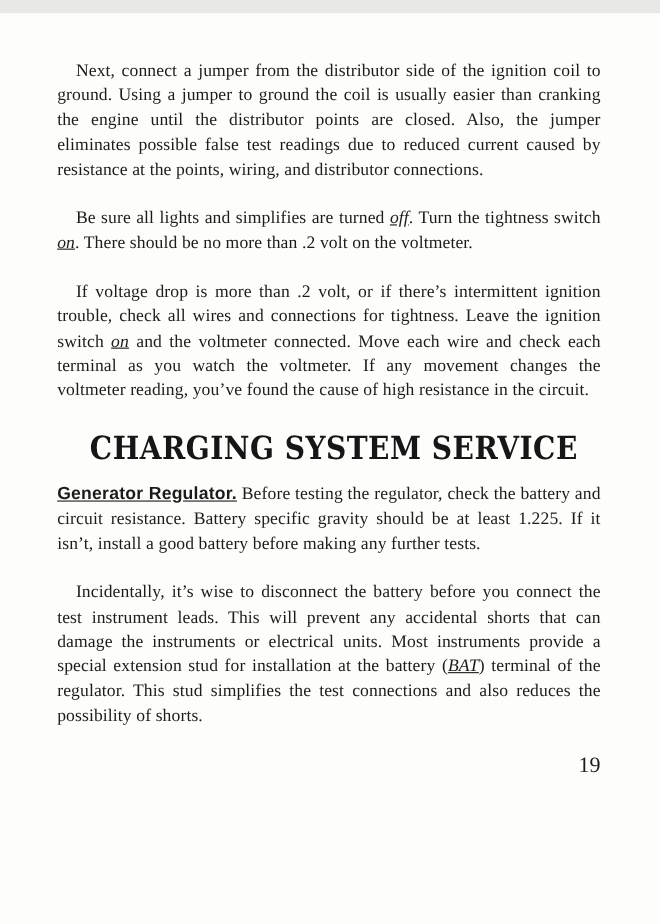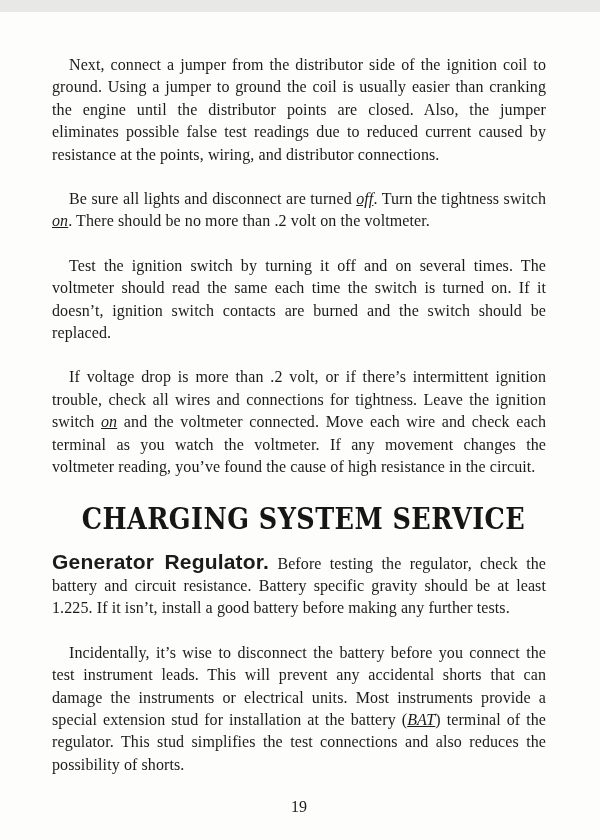--- a/index.html
+++ b/index.html
@@ -35,54 +35,54 @@
   p.body-para.no-indent {
     text-indent: 0;
   }
   p.body-para i {
     font-style: italic;
     text-decoration: underline;
   }
   .lead-in {
     font-family: "Liberation Sans", sans-serif;
     font-weight: bold;
-    font-size: 21px;
+    font-size: 16px;
     letter-spacing: 0.2px;
+    text-decoration: underline;
   }
   h1.section-heading {
     margin: 16px 0 14px 0;
     font-family: "DejaVu Serif", serif;
     font-weight: bold;
     font-size: 29px;
     line-height: 36px;
     text-align: center;
     letter-spacing: 0.5px;
     transform: scaleX(0.88);
     transform-origin: center;
     white-space: nowrap;
     color: #161616;
   }
   .page-number {
     margin: 13px 0 0 0;
-    font-size: 16px;
-    text-align: center;
+    font-size: 20px;
+    text-align: right;
     text-indent: 0;
   }
 </style>
 </head>
 <body>
 
 <div class="page">
   <div class="content">
 
     <p class="body-para"><span>Next, connect a jumper from the distributor side of the ignition coil to ground. Using a jumper to ground the coil is usually easier than cranking the engine until the distributor points are closed. Also, the jumper eliminates possible false test readings due to reduced current caused by resistance at the points, wiring, and distributor connections.</span></p>
 
-    <p class="body-para"><span>Be sure all lights and disconnect are turned </span><i>off</i><span>. Turn the tightness switch </span><i>on</i><span>. There should be no more than .2 volt on the voltmeter.</span></p>
+    <p class="body-para"><span>Be sure all lights and simplifies are turned </span><i>off</i><span>. Turn the tightness switch </span><i>on</i><span>. There should be no more than .2 volt on the voltmeter.</span></p>
 
-    <p class="body-para"><span>Test the ignition switch by turning it off and on several times. The voltmeter should read the same each time the switch is turned on. If it doesn’t, ignition switch contacts are burned and the switch should be replaced.</span></p>
 
     <p class="body-para"><span>If voltage drop is more than .2 volt, or if there’s intermittent ignition trouble, check all wires and connections for tightness. Leave the ignition switch </span><i>on</i><span> and the voltmeter connected. Move each wire and check each terminal as you watch the voltmeter. If any movement changes the voltmeter reading, you’ve found the cause of high resistance in the circuit.</span></p>
 
     <h1 class="section-heading">CHARGING SYSTEM SERVICE</h1>
 
     <p class="body-para no-indent"><span class="lead-in">Generator Regulator.</span><span> Before testing the regulator, check the battery and circuit resistance. Battery specific gravity should be at least 1.225. If it isn’t, install a good battery before making any further tests.</span></p>
 
     <p class="body-para"><span>Incidentally, it’s wise to disconnect the battery before you connect the test instrument leads. This will prevent any accidental shorts that can damage the instruments or electrical units. Most instruments provide a special extension stud for installation at the battery (</span><i>BAT</i><span>) terminal of the regulator. This stud simplifies the test connections and also reduces the possibility of shorts.</span></p>
 
     <p class="page-number">19</p>

